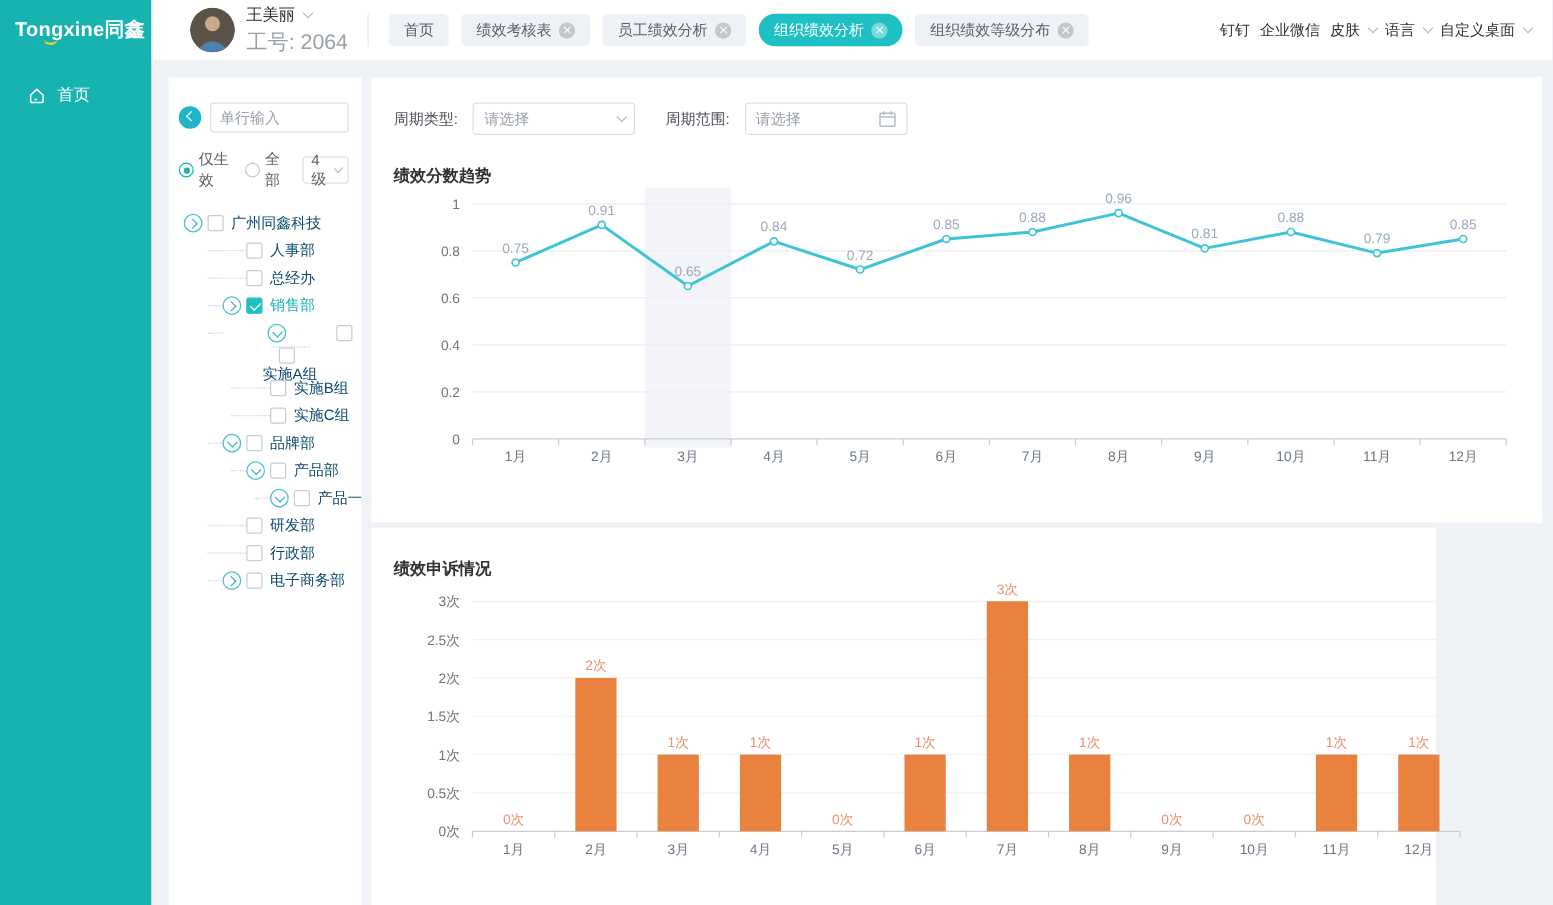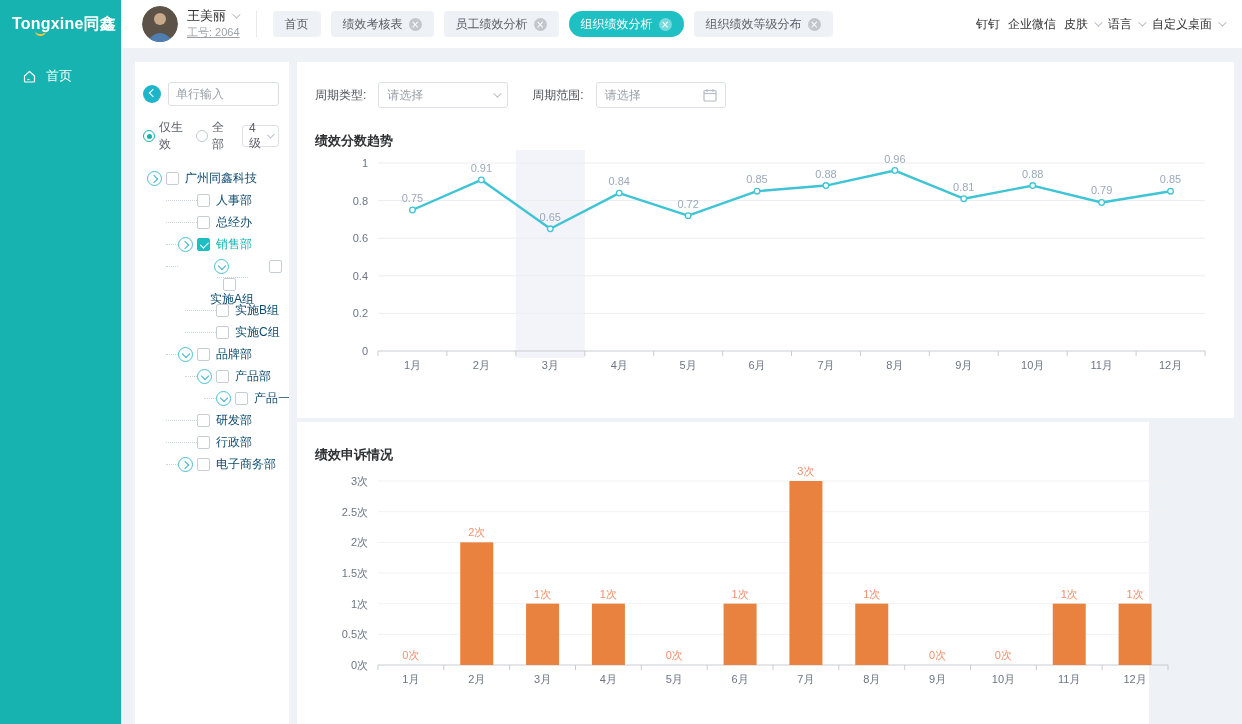--- a/index.html
+++ b/index.html
@@ -11,25 +11,25 @@
   .logo { height:48px; display:flex; align-items:center; padding-left:12px; position:relative; }
   .logo-text { color:#fff; font-weight:bold; font-size:16px; letter-spacing:.2px; white-space:nowrap; }
   .logo-smile { position:absolute; left:35px; top:31px; width:11px; height:5px; border-bottom:2.5px solid #f5c63c; border-radius:0 0 9px 9px; }
   .side-nav { margin-top:8px; }
   .side-item { height:40px; display:flex; align-items:center; padding:0 12px 0 22px; color:#fff; font-size:13px; cursor:pointer; }
   .side-item .ic { width:15px; height:15px; margin-right:9px; flex:none; }
   .side-item .arrow { margin-left:auto; width:0; height:0; border-left:5px solid #fff; border-top:4px solid transparent; border-bottom:4px solid transparent; }
 
   
   .topbar { position:absolute; left:121px; top:0; width:1121px; height:48px; background:#fff; display:flex; align-items:center; z-index:4; }
-  .user-block { display:flex; align-items:center; padding-left:21px; flex:none; }
+  .user-block { display:flex; align-items:center; padding-left:31px; flex:none; }
   .avatar { width:36px; height:36px; border-radius:50%; overflow:hidden; flex:none; }
   .user-meta { margin-left:9px; line-height:1.25; }
   .user-name { font-size:13px; color:#303133; display:flex; align-items:center; gap:6px; }
-  .user-emp { font-size:11px; color:#9aa0a6; margin-top:2px;text-decoration:underline; }
+  .user-emp { font-size:17px; color:#9aa0a6; margin-top:2px; }
   .v-divider { width:1px; height:26px; background:#e6e8eb; margin:0 16px; flex:none; }
   .tabs { display:flex; align-items:center; gap:10px; flex:none; }
   .tab { height:26px; display:flex; align-items:center; gap:6px; padding:0 12px; background:#eef1f5; color:#5a5e66; border-radius:4px; font-size:12px; cursor:pointer; white-space:nowrap; }
   .tab.active { background:#1fc0c4; color:#fff; border-radius:13px; }
   .tab .x { width:13px; height:13px; border-radius:50%; background:#c3c7cc; color:#fff; font-size:10px; line-height:13px; text-align:center; font-family:"DejaVu Sans",sans-serif; }
   .tab.active .x { background:rgba(255,255,255,.4); }
   .top-links { margin-left:auto; display:flex; align-items:center; gap:8px; padding-right:18px; color:#303133; font-size:12px; }
   .top-link { display:flex; align-items:center; gap:6px; cursor:pointer; white-space:nowrap; }
   .chev { display:inline-block; width:6px; height:6px; border-right:1.3px solid #b6bcc6; border-bottom:1.3px solid #b6bcc6; transform:rotate(45deg) translateY(-2px); }
 

